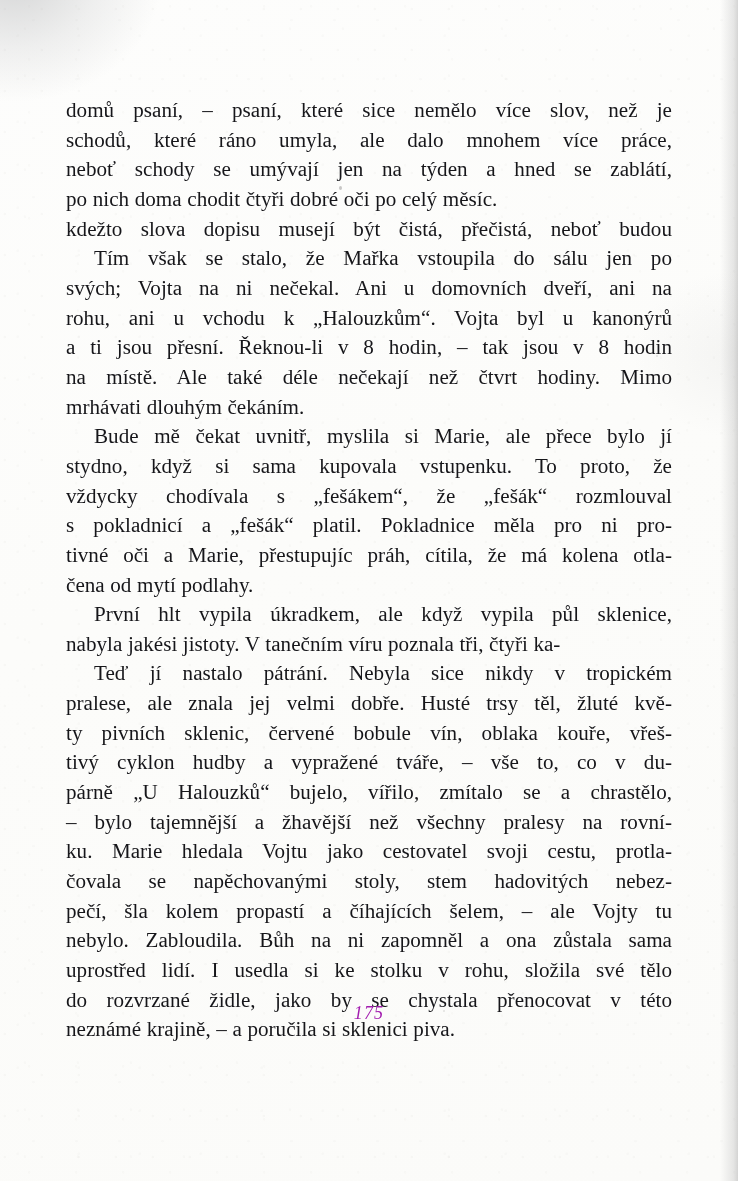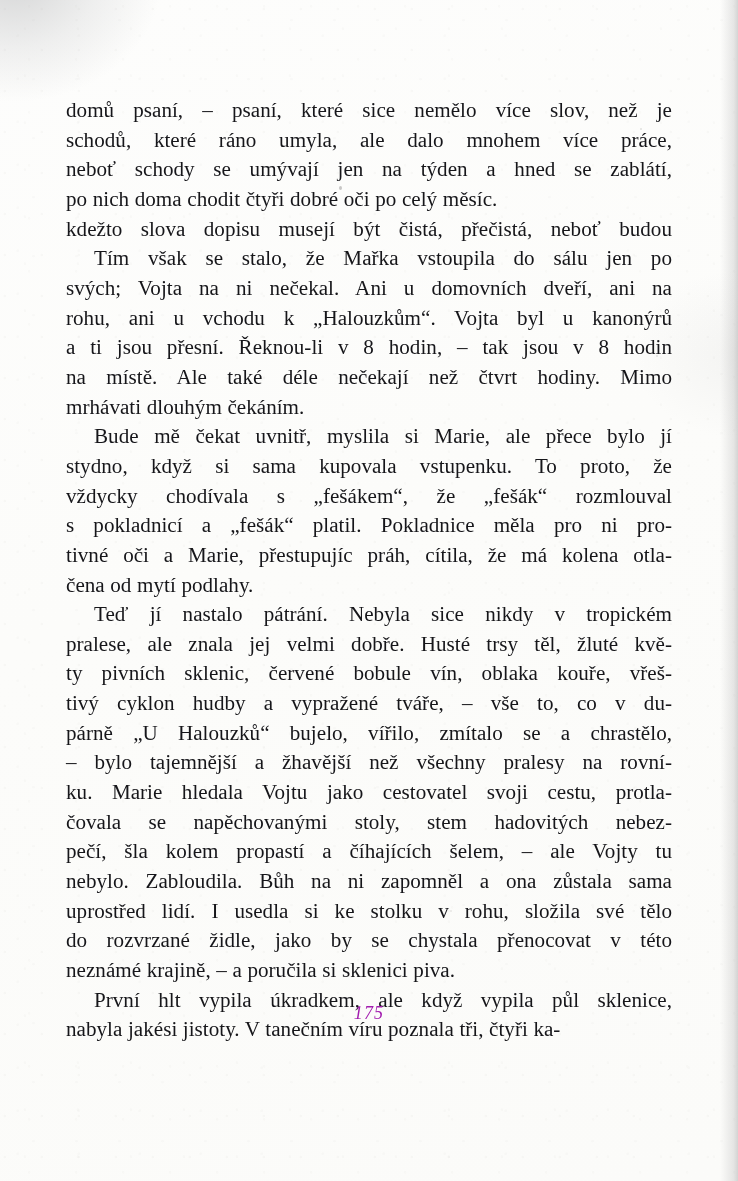--- a/index.html
+++ b/index.html
@@ -133,35 +133,35 @@
       </div>
       <div>
         <div class="line indent"><span class="stretch">Bude mě čekat uvnitř, myslila si Marie, ale přece bylo jí</span></div>
         <div class="line"><span class="stretch">stydno, když si sama kupovala vstupenku. To proto, že</span></div>
         <div class="line"><span class="stretch">vždycky chodívala s „fešákem“, že „fešák“ rozmlouval</span></div>
         <div class="line"><span class="stretch">s pokladnicí a „fešák“ platil. Pokladnice měla pro ni pro-</span></div>
         <div class="line"><span class="stretch">tivné oči a Marie, přestupujíc práh, cítila, že má kolena otla-</span></div>
         <div class="line last"><span class="stretch">čena od mytí podlahy.</span></div>
       </div>
       <div>
+        <div class="line indent"><span class="stretch">První hlt vypila úkradkem, ale když vypila půl sklenice,</span></div>
+        <div class="line last"><span class="stretch">nabyla jakési jistoty. V tanečním víru poznala tři, čtyři ka-</span></div>
+      </div>
+      <div>
         <div class="line indent"><span class="stretch">Teď jí nastalo pátrání. Nebyla sice nikdy v tropickém</span></div>
         <div class="line"><span class="stretch">pralese, ale znala jej velmi dobře. Husté trsy těl, žluté kvě-</span></div>
         <div class="line"><span class="stretch">ty pivních sklenic, červené bobule vín, oblaka kouře, vřeš-</span></div>
         <div class="line"><span class="stretch">tivý cyklon hudby a vypražené tváře, – vše to, co v du-</span></div>
         <div class="line"><span class="stretch">párně „U Halouzků“ bujelo, vířilo, zmítalo se a chrastělo,</span></div>
         <div class="line"><span class="stretch">– bylo tajemnější a žhavější než všechny pralesy na rovní-</span></div>
         <div class="line"><span class="stretch">ku. Marie hledala Vojtu jako cestovatel svoji cestu, protla-</span></div>
         <div class="line"><span class="stretch">čovala se napěchovanými stoly, stem hadovitých nebez-</span></div>
         <div class="line"><span class="stretch">pečí, šla kolem propastí a číhajících šelem, – ale Vojty tu</span></div>
         <div class="line"><span class="stretch">nebylo. Zabloudila. Bůh na ni zapomněl a ona zůstala sama</span></div>
         <div class="line"><span class="stretch">uprostřed lidí. I usedla si ke stolku v rohu, složila své tělo</span></div>
         <div class="line"><span class="stretch">do rozvrzané židle, jako by se chystala přenocovat v této</span></div>
         <div class="line last"><span class="stretch">neznámé krajině, – a poručila si sklenici piva.</span></div>
       </div>
-      <div>
-        <div class="line indent"><span class="stretch">První hlt vypila úkradkem, ale když vypila půl sklenice,</span></div>
-        <div class="line last"><span class="stretch">nabyla jakési jistoty. V tanečním víru poznala tři, čtyři ka-</span></div>
-      </div>
     </div>
 
   <div id="folio">175</div>
 
 </div>
 
 </body></html>

